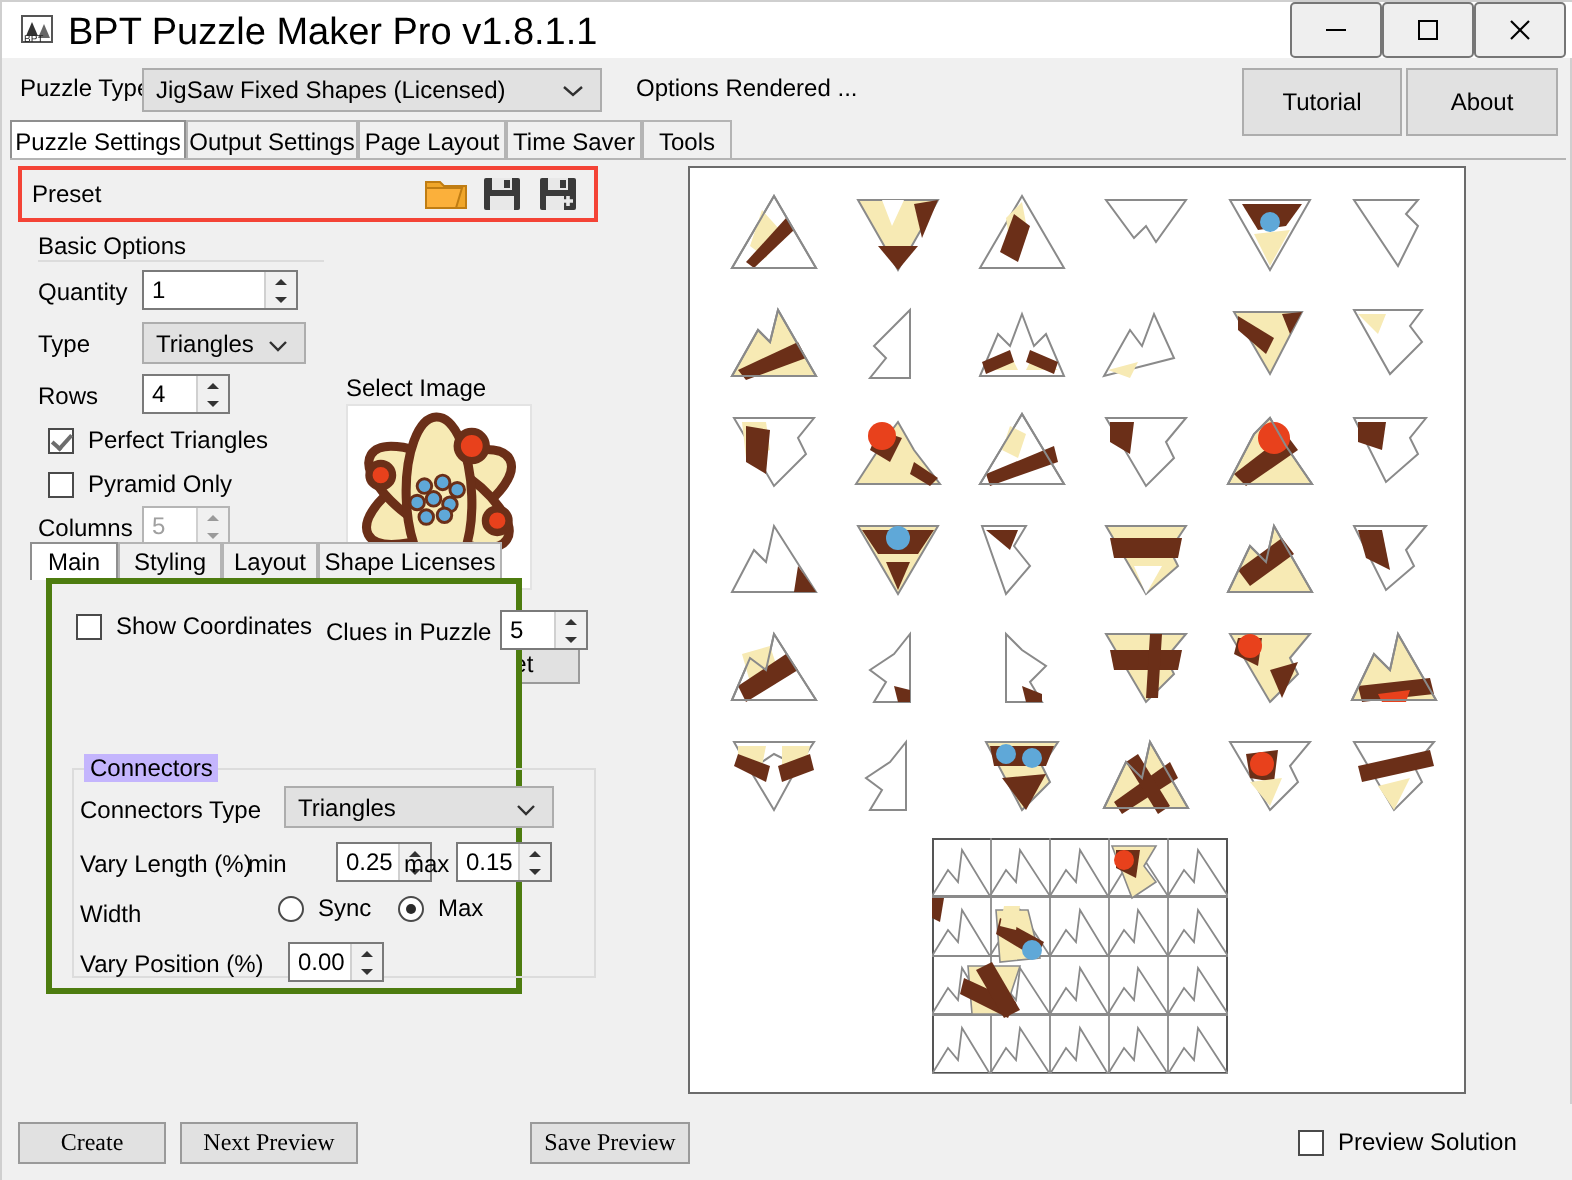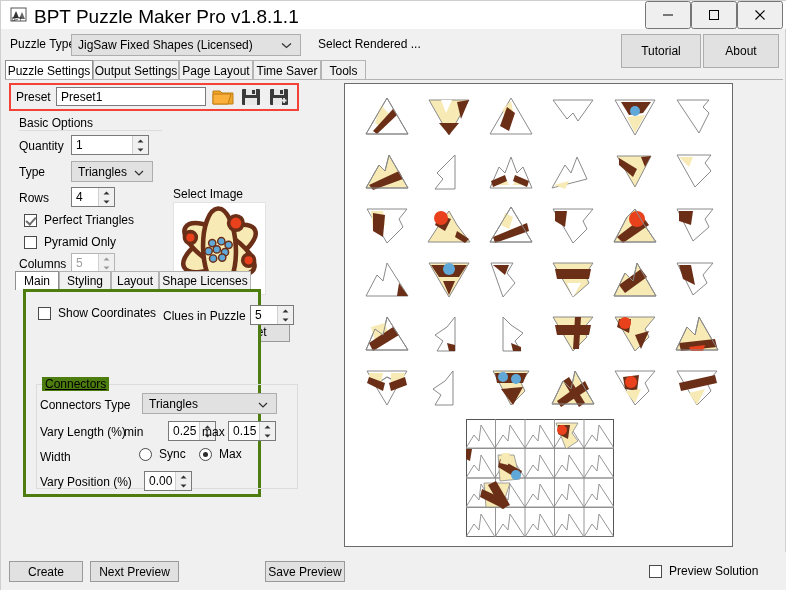--- a/index.html
+++ b/index.html
@@ -93,39 +93,39 @@
   
   .innertabs{position:absolute;left:10px;top:191px;width:282px;height:19px;}
   .itab{
     position:absolute;top:0;height:19px;box-sizing:border-box;border:1px solid #b4b4b4;border-bottom:none;
     background:#f0f0f0;font-size:12px;display:flex;align-items:center;justify-content:center;padding:0 7px;white-space:nowrap;
   }
   .itab.active{background:#ffffff;border-color:#8f8f8f;}
   #inner-panel{position:absolute;left:18px;top:209px;width:238px;height:208px;background:#f0f0f0;border:3px solid #4d7c0f;box-sizing:border-box;}
 
   #conn-group{position:absolute;left:10px;top:92px;width:262px;height:105px;border:1px solid #dcdcdc;box-sizing:border-box;}
-  #conn-title{position:absolute;left:16px;top:85px;font-size:12px;background:#4d7c0f;padding:0 3px;z-index:2;text-decoration:underline;}
+  #conn-title{position:absolute;left:16px;top:85px;font-size:12px;background:#c4b5fd;padding:0 3px;z-index:2;}
 
   .radio{width:13px;height:13px;border:1px solid #4a4a4a;border-radius:50%;box-sizing:border-box;background:#fff;position:relative;display:inline-block;}
   .radio.sel::after{content:"";position:absolute;left:3px;top:3px;width:5px;height:5px;border-radius:50%;background:#2b2b2b;}
 
   
   #preview-frame{position:absolute;left:339px;top:3px;width:389px;height:464px;background:#ffffff;border:1px solid #6b6b6b;box-sizing:border-box;overflow:hidden;}
   #preview-right-gap{position:absolute;left:729px;top:3px;width:45px;height:464px;background:#f0f0f0;}
 
   .piecegrid{position:absolute;left:0;top:0;width:389px;height:318px;}
   .piece{position:absolute;width:56px;height:48px;}
   .assembled{position:absolute;left:121px;top:335px;width:148px;height:118px;}
 
   
   .bottombar{position:absolute;left:0;top:551px;width:786px;height:39px;background:#f0f0f0;}
   .bbtn{
     position:absolute;top:9px;height:21px;background:#e1e1e1;border:1px solid #9a9a9a;box-sizing:border-box;
     font-size:12px;color:#000;display:flex;align-items:center;justify-content:center;
-    font-family:Liberation Sans, sans-serif;padding:0;
+    font-family:Liberation Serif, serif;padding:0;
   }
   #create-btn{left:8px;width:74px;}
   #nextpreview-btn{left:89px;width:89px;}
   #savepreview-btn{left:264px;width:80px;}
   #preview-solution-row{position:absolute;left:648px;top:12px;display:flex;align-items:center;}
 </style>
 </head>
 <body>
 
 <div class="app">
@@ -162,39 +162,38 @@
   <div class="row-ptype">
     <span class="lbl ptype-label">Puzzle Type</span>
     <div class="combo" id="ptype-combo">
       <span class="ctext">JigSaw Fixed Shapes (Licensed)</span>
       <span class="carrow">
         <svg width="11" height="7" viewBox="0 0 11 7">
             <path d="M1 1.5 L5.5 5.5 L10 1.5" fill="none" stroke="#303030" stroke-width="1.2"></path>
           </svg>
       </span>
     </div>
-    <span class="preview-status">Select Rendered ...</span>
+    <span class="preview-status">Options Rendered ...</span>
     <button class="topbtn" id="tutorial-btn">Tutorial</button>
     <button class="topbtn" id="about-btn">About</button>
   </div>
 
   <div class="tabstrip">
     <div class="tab active" style="left:0px;width:88px;">Puzzle Settings</div>
     <div class="tab" style="left:88px;width:86px;">Output Settings</div>
     <div class="tab" style="left:174px;width:74px;">Page Layout</div>
     <div class="tab" style="left:248px;width:68px;">Time Saver</div>
     <div class="tab" style="left:316px;width:45px;">Tools</div>
   </div>
   <div class="tabline"></div>
 
   <div class="content">
 
     <div class="preset-box"></div>
     <span class="preset-label">Preset</span>
-    <div class="textbox" id="preset-input" title="">Preset1</div>
 
     <button class="iconbtn" id="open-preset-btn">
       <svg width="24" height="23" viewBox="0 0 24 23">
         <path d="M2 6 h7 l2 2 h11 v11 h-20 z" fill="#f0a62a" stroke="#c07d13" stroke-width="1"></path>
         <path d="M2 9 h18 l-3 10 h-15 z" fill="#fbb03b" stroke="#c07d13" stroke-width="1"></path>
       </svg>
     </button>
     <button class="iconbtn" id="save-preset-btn">
       <svg width="24" height="23" viewBox="0 0 24 23">
         <rect x="3" y="4" width="18" height="16" rx="1" fill="#3a3a3a"></rect>

